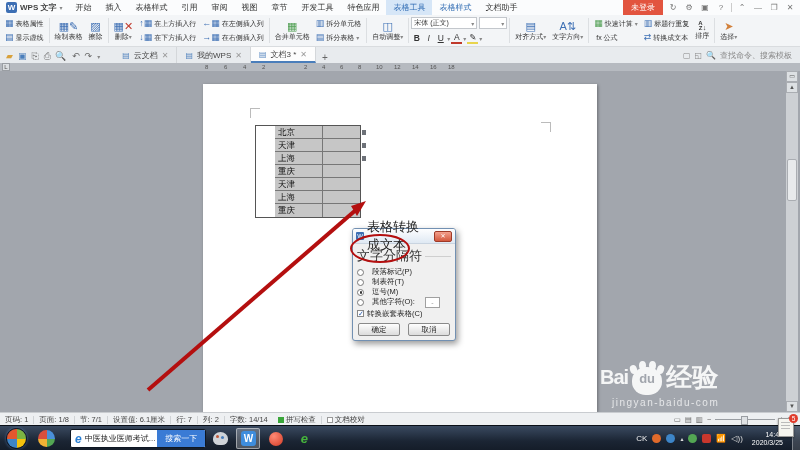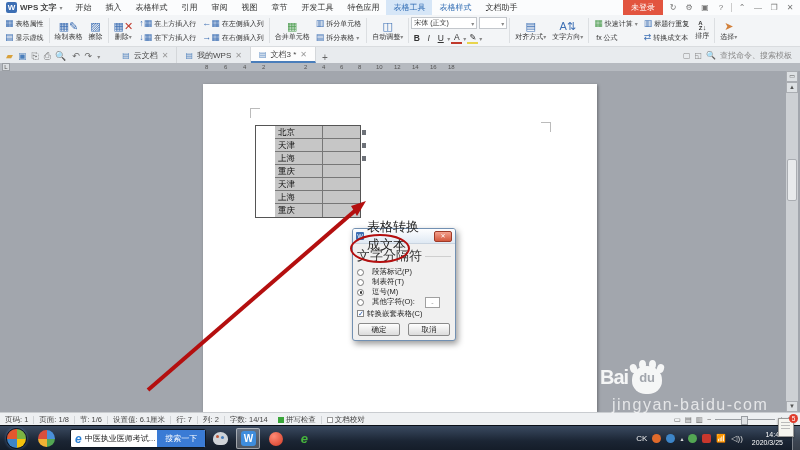--- a/index.html
+++ b/index.html
@@ -132,21 +132,21 @@
   .wm-bai{font-size:20px;font-weight:bold;letter-spacing:-1px;}
   .paw{position:relative;width:34px;height:34px;margin:0 2px;}
   .paw-main{position:absolute;left:2px;top:6px;width:30px;height:28px;background:#fff;border-radius:50% 50% 46% 46%;}
   .paw-du{position:absolute;left:2px;top:10px;width:30px;text-align:center;font-size:13px;font-weight:bold;color:#a2a6ad;}
   .toe{position:absolute;background:#fff;border-radius:50%;}
   .toe1{left:0px;top:4px;width:7px;height:9px;transform:rotate(-20deg);}
   .toe2{left:9px;top:0px;width:7px;height:9px;}
   .toe3{left:19px;top:0px;width:7px;height:9px;}
   .toe4{left:27px;top:4px;width:7px;height:9px;transform:rotate(20deg);}
   .wm-suffix{font-size:26px;font-weight:bold;}
-  .wm-url{font-size:16px;letter-spacing:1.5px;color:rgba(255,255,255,.8);margin-top:2px;margin-left:12px;}
+  .wm-url{font-size:10px;letter-spacing:1.5px;color:rgba(255,255,255,.8);margin-top:2px;margin-left:12px;}
 
   
   .taskbar{position:absolute;left:0;top:425px;width:800px;height:25px;
            background:linear-gradient(#3a4a60,#1b2534 60%,#141c28);border-top:1px solid #0a0f17;
            display:flex;align-items:center;z-index:40;}
   .orb{width:19px;height:19px;border-radius:50%;margin:0 6px;overflow:hidden;display:grid;
        grid-template-columns:1fr 1fr;grid-template-rows:1fr 1fr;border:1px solid #0c1320;box-shadow:0 0 3px rgba(120,180,255,.5);}
   .orb i{display:block;}
   .quad{width:17px;height:17px;border-radius:50%;margin:0 5px;overflow:hidden;display:grid;
         grid-template-columns:1fr 1fr;grid-template-rows:1fr 1fr;}
@@ -487,21 +487,21 @@
     <polygon points="366,201 351,206 357,216" fill="#b40f0f"></polygon>
   </svg>
   <div class="red-ellipse"></div>
 
   <div class="statusbar">
     <span style="display:flex;align-items:center;">
         <span class="sitem">页码: 1</span>
         <span class="sdiv"></span>
         <span class="sitem">页面: 1/8</span>
         <span class="sdiv"></span>
-        <span class="sitem">节: 1/6</span>
+        <span class="sitem">节: 7/1</span>
         <span class="sdiv"></span>
         <span class="sitem">设置值: 6.1厘米</span>
         <span class="sdiv"></span>
         <span class="sitem">行: 7</span>
         <span class="sdiv"></span>
         <span class="sitem">列: 2</span>
         <span class="sdiv"></span>
         <span class="sitem">字数: 14/14</span>
       </span>
     <span class="sitem"><span class="sq green"></span><span>拼写检查</span></span>
@@ -524,20 +524,21 @@
     <div class="wm-row">
       <span class="wm-bai">Bai</span>
       <span class="paw">
         <span class="toe toe1"></span>
           <span class="toe toe2"></span>
           <span class="toe toe3"></span>
           <span class="toe toe4"></span>
         <span class="paw-main"></span>
         <span class="paw-du">du</span>
       </span>
+      <span class="wm-suffix">经验</span>
     </div>
     <div class="wm-url">jingyan-baidu-com</div>
   </div>
 
   <div class="taskbar">
     <div class="orb">
       <i style="background:#e4572e;"></i>
         <i style="background:#7cb342;"></i>
         <i style="background:#3d85c8;"></i>
         <i style="background:#f4c20d;"></i>

